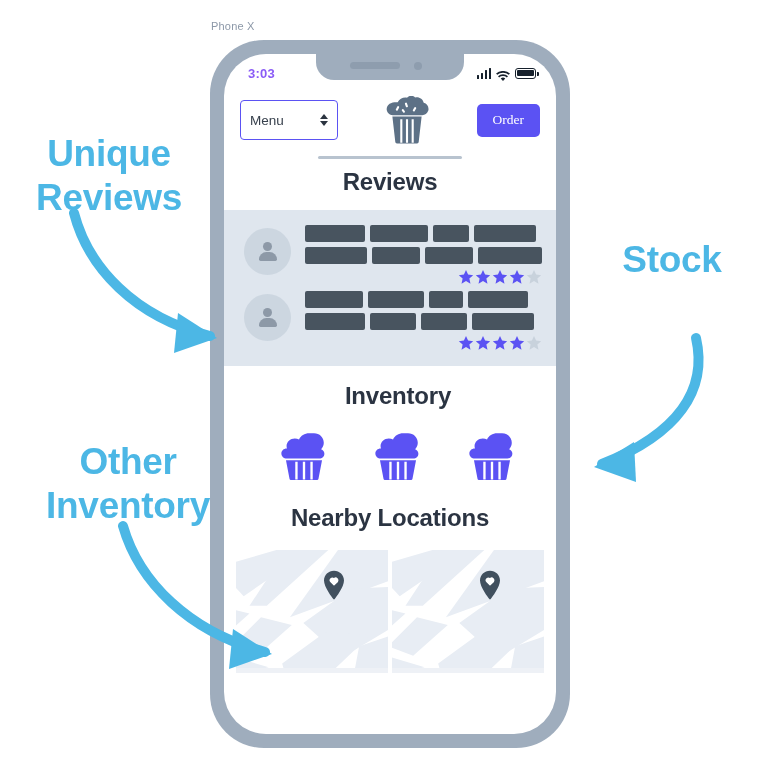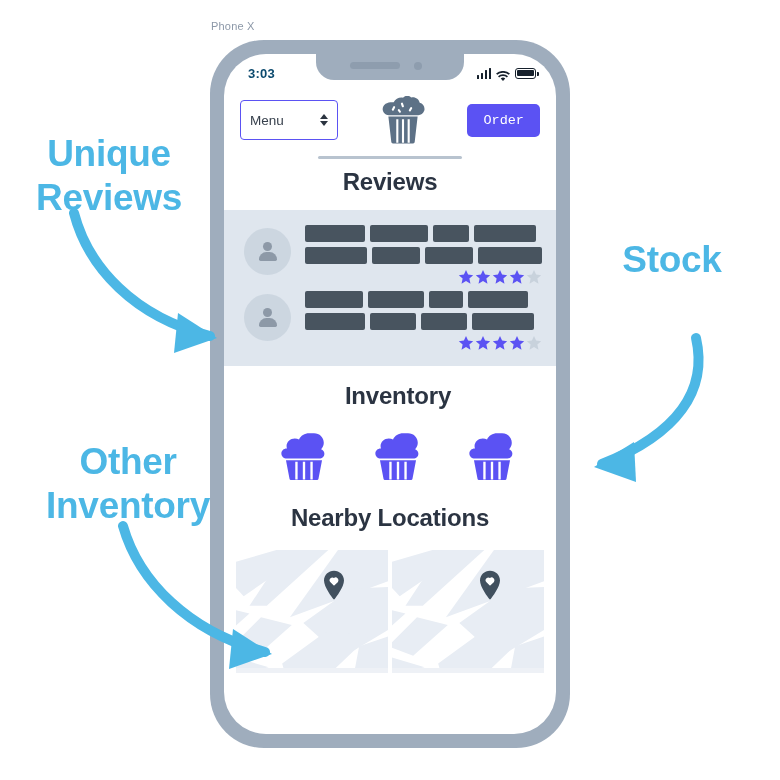--- a/index.html
+++ b/index.html
@@ -50,21 +50,21 @@
     position:absolute;left:98px;top:8px;
     width:8px;height:8px;border-radius:50%;background:#8e9dae;
   }
 
   
   .statusbar{
     position:relative;height:32px;z-index:7;
     display:flex;align-items:center;justify-content:space-between;
     padding:6px 20px 0 24px;box-sizing:border-box;
   }
-  .status-time{font-size:13px;font-weight:bold;color:#0c4a6e;letter-spacing:.2px;}
+  .status-time{font-size:13px;font-weight:bold;color:#8b5cf6;letter-spacing:.2px;}
   .status-icons{display:flex;align-items:center;gap:5px;}
   .sig{display:flex;align-items:flex-end;gap:1.5px;height:11px;}
   .sig i{display:block;width:2.5px;background:#16202c;border-radius:.5px;}
   .sig i:nth-child(1){height:4px;}
   .sig i:nth-child(2){height:6px;}
   .sig i:nth-child(3){height:8.5px;}
   .sig i:nth-child(4){height:11px;}
   .wifi{width:14px;height:11px;position:relative;}
   .batt{
     width:21px;height:11px;border:1.6px solid #16202c;border-radius:3px;
@@ -95,21 +95,21 @@
   }
   .stepper .up{border-bottom:5px solid #2b3440;}
   .stepper .dn{border-top:5px solid #2b3440;}
   .logo-wrap{width:56px;height:52px;display:flex;align-items:center;justify-content:center;}
   .order-btn{
     background:#5b52f3;color:#fff;
     font-size:13.5px;
     border-radius:5px;border:none;
     padding:0 16px;height:33px;
     display:flex;align-items:center;justify-content:center;
-    font-family:Liberation Mono, monospace;
+    font-family:Liberation Serif, serif;
   }
 
   .divider{
     width:144px;height:2.5px;background:#b8c3cf;border-radius:2px;
     margin:10px auto 0 auto;
   }
 
   .section-title{
     text-align:center;
     font-size:24px;font-weight:bold;color:#2b3442;

